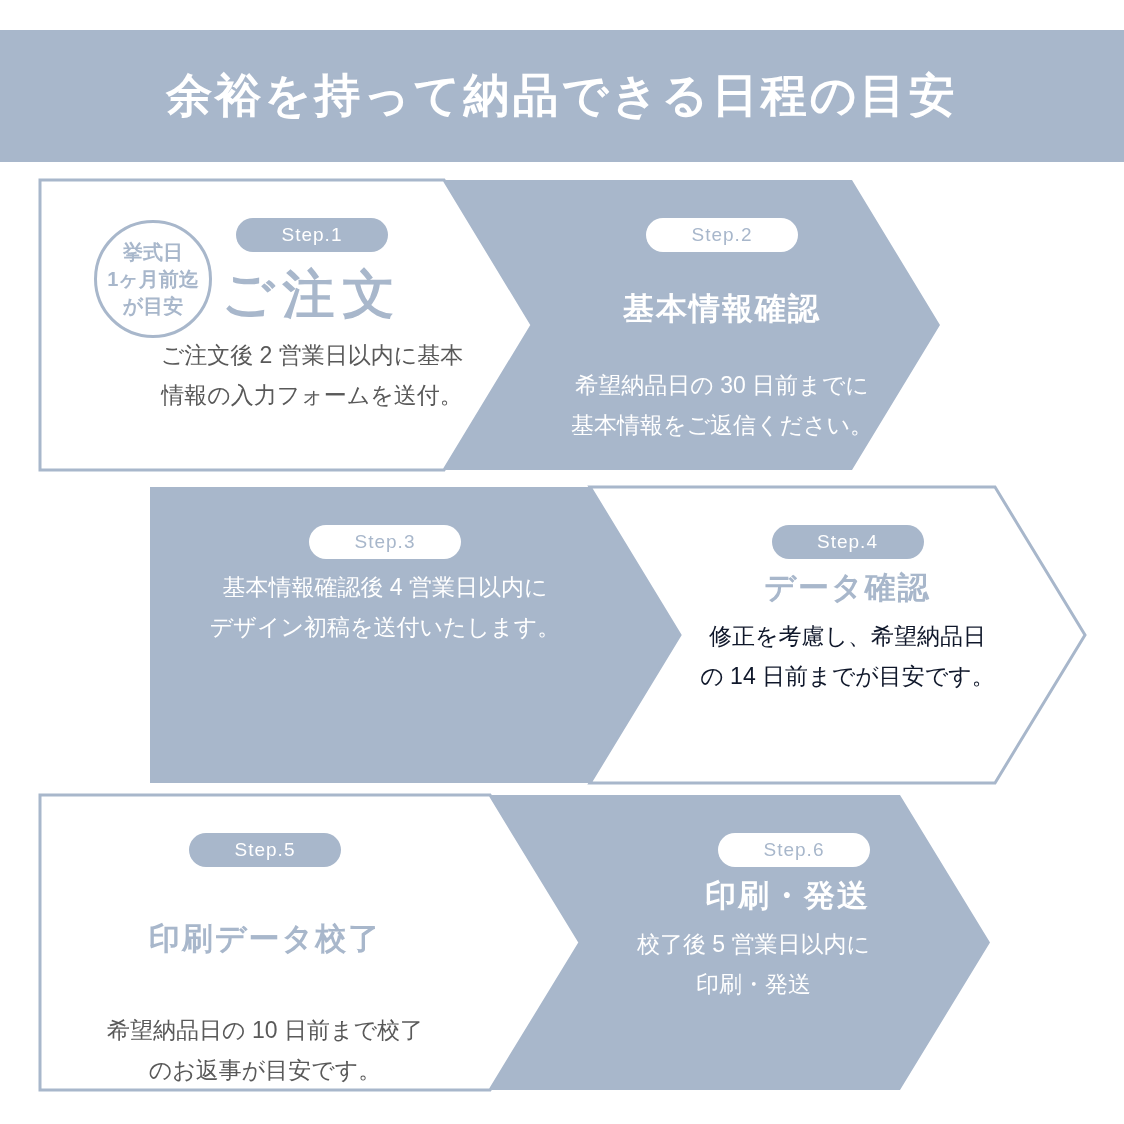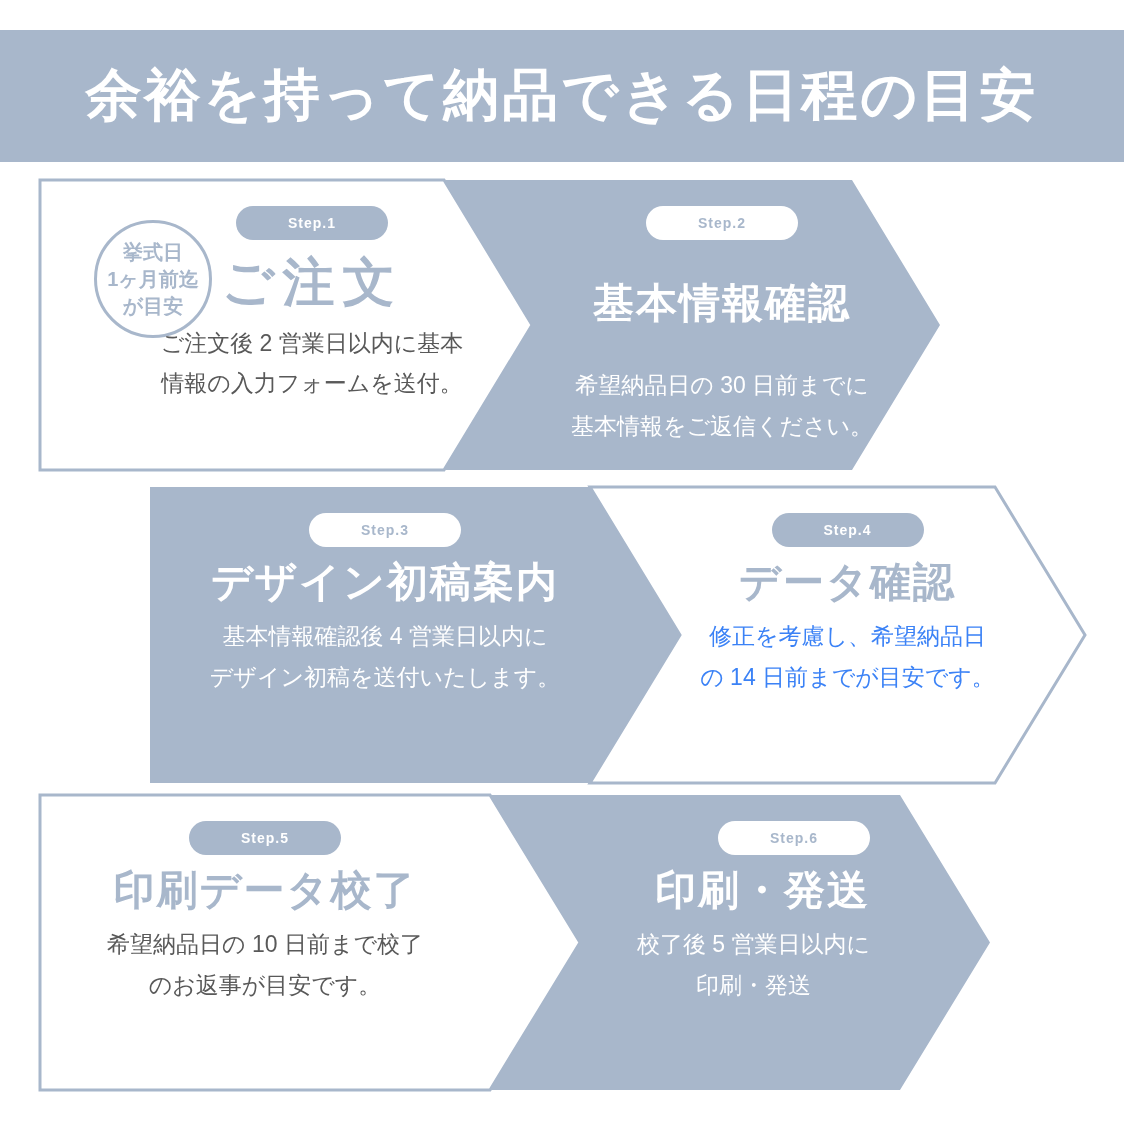--- a/index.html
+++ b/index.html
@@ -7,35 +7,35 @@
   body { margin: 0; background: #fff; }
   .canvas {
     position: relative; width: 1124px; height: 1124px; background: #ffffff;
     font-family: "Liberation Sans", sans-serif; overflow: hidden;
   }
   .header {
     position: absolute; top: 30px; left: 0; width: 1124px; height: 132px;
     background: var(--accent); display: flex; align-items: center; justify-content: center;
   }
   .header .ttl {
-    color: #fff; font-size: 56px; font-weight: bold; letter-spacing: 3px; margin: 0;
+    color: #fff; font-size: 46px; font-weight: bold; letter-spacing: 3px; margin: 0;
   }
   .arrow { position: absolute; }
   .arrow svg { position: absolute; left: 0; top: 0; overflow: visible; display: block; }
   .content {
     position: absolute; top: 0; bottom: 0;
     display: flex; flex-direction: column; align-items: center;
   }
   .badge {
-    margin-top: 26px; height: 34px; min-width: 152px; padding: 0 22px;
+    margin-top: 38px; height: 34px; min-width: 152px; padding: 0 22px;
     border-radius: 18px; display: flex; align-items: center; justify-content: center;
-    font-size: 14px; font-weight: bold; letter-spacing: 1px;
+    font-size: 19px; font-weight: normal; letter-spacing: 1px;
   }
   .title {
-    margin-top: 10px; font-size: 41px; font-weight: bold; letter-spacing: 2px;
+    margin-top: 10px; font-size: 31px; font-weight: bold; letter-spacing: 2px;
     width: max-content; line-height: 1.25; white-space: nowrap;
   }
   .desc {
     margin-top: 8px; font-size: 23px; line-height: 1.75; text-align: center;
     white-space: pre-line; width: max-content; font-weight: 500;
   }
   .filled .badge { background: #fff; color: var(--accent); }
   .filled .title, .filled .desc { color: #fff; }
   .outline .badge { background: var(--accent); color: #fff; }
   .outline .title { color: var(--accent); }
@@ -46,25 +46,25 @@
   .a2 { left: 444px; top: 180px; width: 496px; height: 290px; }
   .a3 { left: 150px; top: 487px; width: 530px; height: 304px; }
   .a4 { left: 590px; top: 487px; width: 495px; height: 340px; }
   .a5 { left: 40px;  top: 795px; width: 540px; height: 295px; }
   .a6 { left: 490px; top: 795px; width: 500px; height: 295px; }
 
   .a1 .content { left: 118px; right: 66px; }
   .a2 .content { left: 120px; right: 60px; gap: 28px; }
   .a3 .content { left: 20px;  right: 80px; }
   .a4 .content { left: 100px; right: 80px; }
-  .a5 .content { left: 0;     right: 90px; }
+  .a5 .content { left: 0;     right: 90px; justify-content: space-between; }
   .a6 .content { left: 70px;  right: 120px; align-items: flex-end; }
 
   .a1 .title { font-size: 52px; letter-spacing: 8px; }
-  .a4 .desc  { color: #3b82f6; }
+  .a4 .desc  { color: #0f172a; }
 
   .note {
     position: absolute; left: 54px; top: 40px; width: 118px; height: 118px;
     border: 3px solid var(--accent); border-radius: 50%;
     display: flex; align-items: center; justify-content: center; text-align: center;
     color: var(--accent); font-size: 20px; font-weight: bold; line-height: 1.35;
     white-space: pre-line;
   }
 </style>
 </head>
@@ -102,21 +102,20 @@
 基本情報をご返信ください。</div>
     </div>
   </div>
 
   <div class="arrow a3 filled">
     <svg width="530" height="296" viewBox="0 0 530 296">
       <polygon points="0,0 440,0 530,148 440,296 0,296" fill="#a8b7cb"></polygon>
     </svg>
     <div class="content">
       <div class="badge">Step.3</div>
-      <div class="title">デザイン初稿案内</div>
       <div class="desc">基本情報確認後 4 営業日以内に
 デザイン初稿を送付いたします。</div>
     </div>
   </div>
 
   <div class="arrow a4 outline">
     <svg width="495" height="296" viewBox="0 0 495 296">
       <polygon points="0,0 405,0 495,148 405,296 0,296 90,148" fill="#ffffff" stroke="#a8b7cb" stroke-width="3"></polygon>
     </svg>
     <div class="content">

